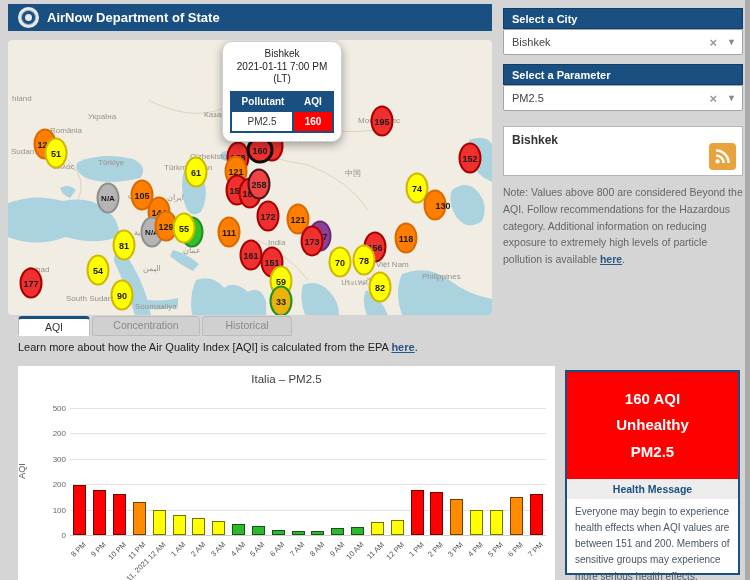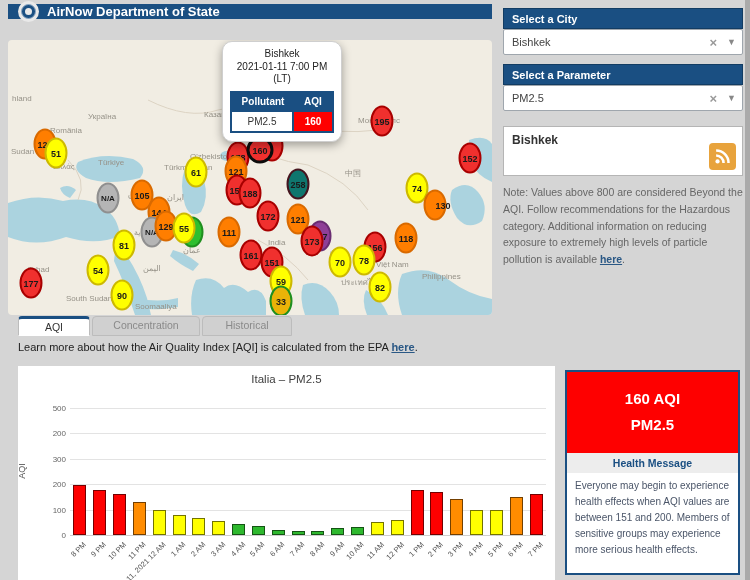--- a/index.html
+++ b/index.html
@@ -2,21 +2,21 @@
 <html><head>
 <meta charset="utf-8">
 <style>
   * { margin:0; padding:0; box-sizing:border-box; }
   html,body { width:750px; height:580px; }
   body { font-family:"Liberation Sans", sans-serif; background:#d5d5d5; }
   #app { position:relative; width:750px; height:580px; overflow:hidden; background:#d5d5d5; }
   .edge-strip { position:absolute; right:0; top:0; width:5px; height:580px; background:#aaa; }
 
   
-  .hdr { position:absolute; left:8px; top:4px; width:484px; height:15px; background:#1a4f82; display:flex; align-items:center; }
+  .hdr { position:absolute; left:8px; top:4px; width:484px; height:27px; background:#1a4f82; display:flex; align-items:center; }
   .seal { width:21px; height:21px; border-radius:50%; background:#e9e9e9; margin:0 8px 0 10px; display:flex; align-items:center; justify-content:center; }
   .seal-inner { width:15px; height:15px; border-radius:50%; background:#1a4f82; border:1px solid #8aa6c2; display:flex; align-items:center; justify-content:center; }
   .seal-dot { width:7px; height:7px; border-radius:50%; background:#e9e9e9; }
   .hdr-title { color:#fff; font-size:13px; font-weight:bold; }
 
   
   .map { position:absolute; left:8px; top:40px; width:484px; height:275px; background:#f1ede3; border-radius:4px; overflow:hidden; }
   .map svg.water { position:absolute; left:0; top:0; }
   .maplabel { position:absolute; font-size:8px; color:#969288; white-space:nowrap; z-index:1; }
   .marker { position:absolute; width:23px; height:31px; border-radius:50%; display:flex; align-items:center; justify-content:center; font-size:9px; font-weight:bold; color:#1a1a1a; transform:translate(-50%,-50%); z-index:2; cursor:pointer; }
@@ -152,21 +152,21 @@
         <div class="marker" style="left: 176px; top: 188px; background: rgb(255, 255, 0); border: 2px solid rgb(205, 185, 0);">55</div>
         <div class="marker" style="left: 116px; top: 205px; background: rgb(255, 255, 0); border: 2px solid rgb(205, 185, 0);">81</div>
         <div class="marker" style="left: 90px; top: 230px; background: rgb(255, 255, 0); border: 2px solid rgb(205, 185, 0);">54</div>
         <div class="marker" style="left: 114px; top: 255px; background: rgb(255, 255, 0); border: 2px solid rgb(205, 185, 0);">90</div>
         <div class="marker" style="left: 188px; top: 132px; background: rgb(255, 255, 0); border: 2px solid rgb(205, 185, 0);">61</div>
         <div class="marker" style="left: 230px; top: 117px; background: rgb(240, 48, 46); border: 2px solid rgb(168, 0, 0);">178</div>
         <div class="marker" style="left: 264px; top: 106px; background: rgb(240, 48, 46); border: 2px solid rgb(168, 0, 0);"></div>
         <div class="marker" style="left: 228px; top: 131px; background: rgb(255, 126, 0); border: 2px solid rgb(217, 106, 0);">121</div>
         <div class="marker" style="left: 229px; top: 150px; background: rgb(240, 48, 46); border: 2px solid rgb(168, 0, 0);">151</div>
         <div class="marker" style="left: 242px; top: 153px; background: rgb(240, 48, 46); border: 2px solid rgb(168, 0, 0);">188</div>
-        <div class="marker" style="left: 251px; top: 144px; background: #0f766e; border: 2px solid rgb(70, 21, 31); margin-left: 39px;">258</div>
+        <div class="marker" style="left: 251px; top: 144px; background: #ef4444; border: 2px solid rgb(70, 21, 31);">258</div>
         <div class="marker" style="left: 260px; top: 176px; background: rgb(240, 48, 46); border: 2px solid rgb(168, 0, 0);">172</div>
         <div class="marker" style="left: 221px; top: 192px; background: rgb(255, 126, 0); border: 2px solid rgb(217, 106, 0);">111</div>
         <div class="marker" style="left: 290px; top: 179px; background: rgb(255, 126, 0); border: 2px solid rgb(217, 106, 0);">121</div>
         <div class="marker" style="left: 312px; top: 196px; background: rgb(143, 63, 151); border: 2px solid rgb(106, 45, 114);">287</div>
         <div class="marker" style="left: 304px; top: 201px; background: rgb(240, 48, 46); border: 2px solid rgb(168, 0, 0);">173</div>
         <div class="marker" style="left: 243px; top: 215px; background: rgb(240, 48, 46); border: 2px solid rgb(168, 0, 0);">161</div>
         <div class="marker" style="left: 264px; top: 222px; background: rgb(240, 48, 46); border: 2px solid rgb(168, 0, 0);">151</div>
         <div class="marker" style="left: 273px; top: 241px; background: rgb(255, 255, 0); border: 2px solid rgb(205, 185, 0);">59</div>
         <div class="marker" style="left: 273px; top: 261px; background: #eab308; border: 2px solid rgb(31, 143, 31);">33</div>
         <div class="marker" style="left: 374px; top: 81px; background: rgb(240, 48, 46); border: 2px solid rgb(168, 0, 0);">195</div>
@@ -301,20 +301,21 @@
         <div class="bar" style="left: 491.75px; top: 130.9px; height: 38.1px; background: rgb(255, 140, 0);"></div>
         <div class="xlab" style="right: 36.75px; top: 174px;">6 PM</div>
         <div class="bar" style="left: 511.583px; top: 128.36px; height: 40.64px; background: rgb(254, 0, 0);"></div>
         <div class="xlab" style="right: 16.9167px; top: 174px;">7 PM</div>
       </div>
   </div>
 
   <div class="cc">
     <div class="cc-red">
       <div>160 AQI</div>
+      <div>Unhealthy</div>
       <div>PM2.5</div>
     </div>
     <div class="cc-health-title">Health Message</div>
     <div class="cc-health-text">Everyone may begin to experience health effects when AQI values are between 151 and 200. Members of sensitive groups may experience more serious health effects.</div>
   </div>
 
   <div class="edge-strip"></div>
 </div>
 
 </body></html>

